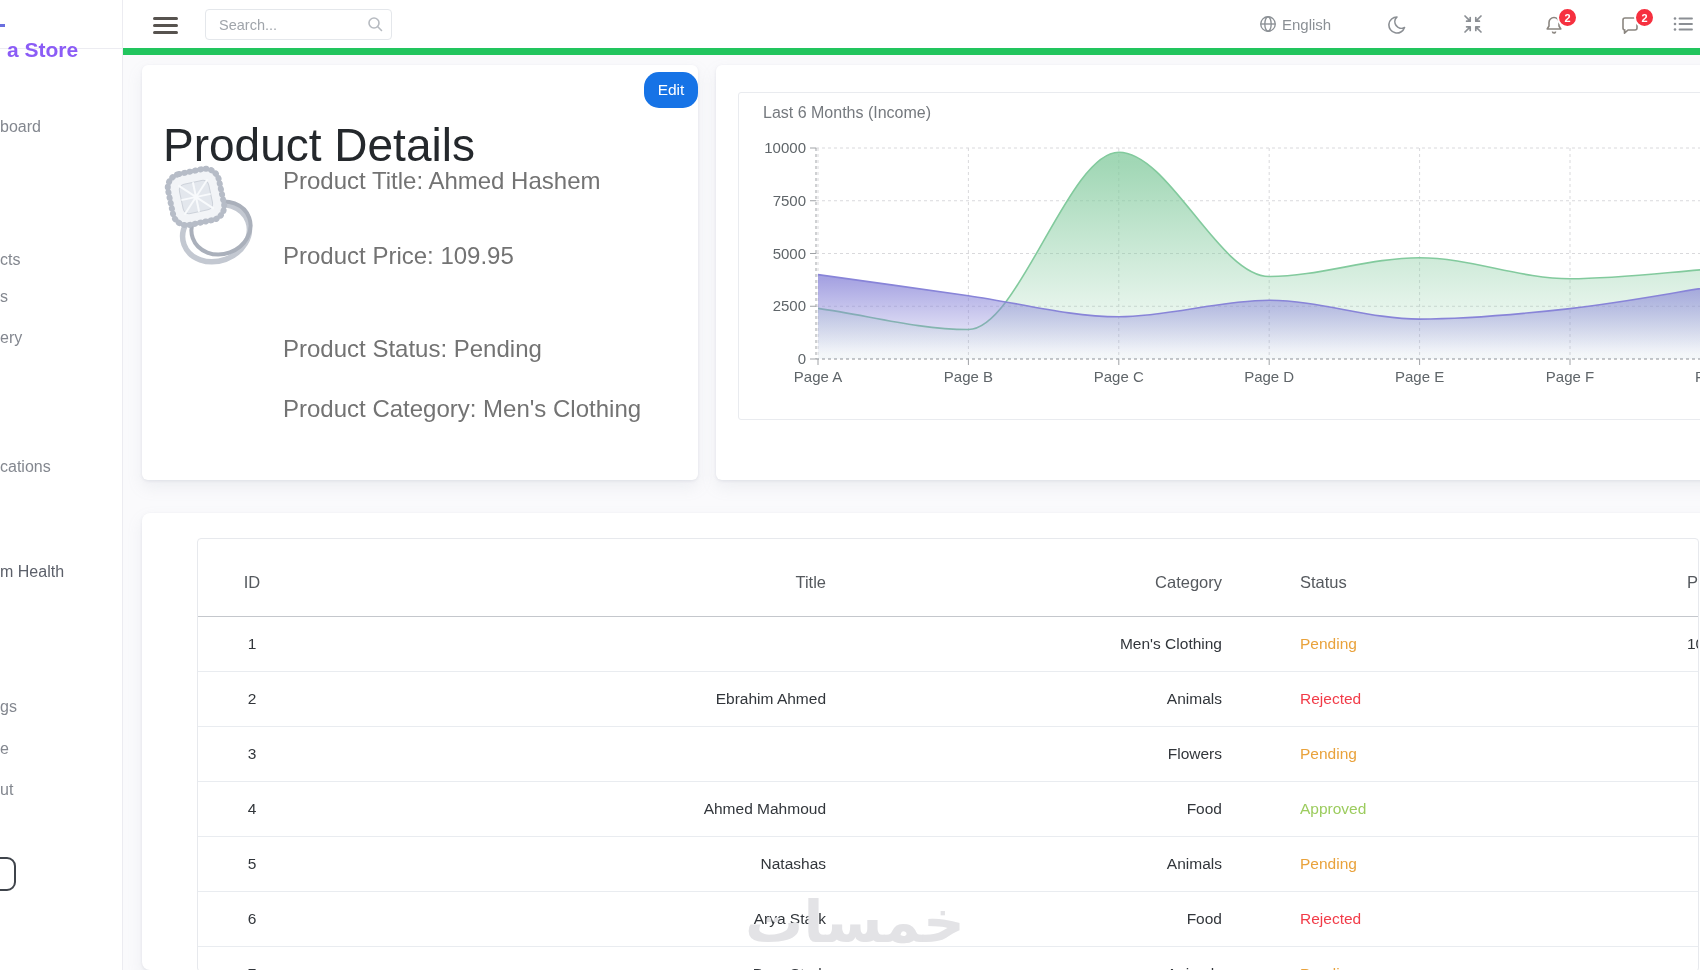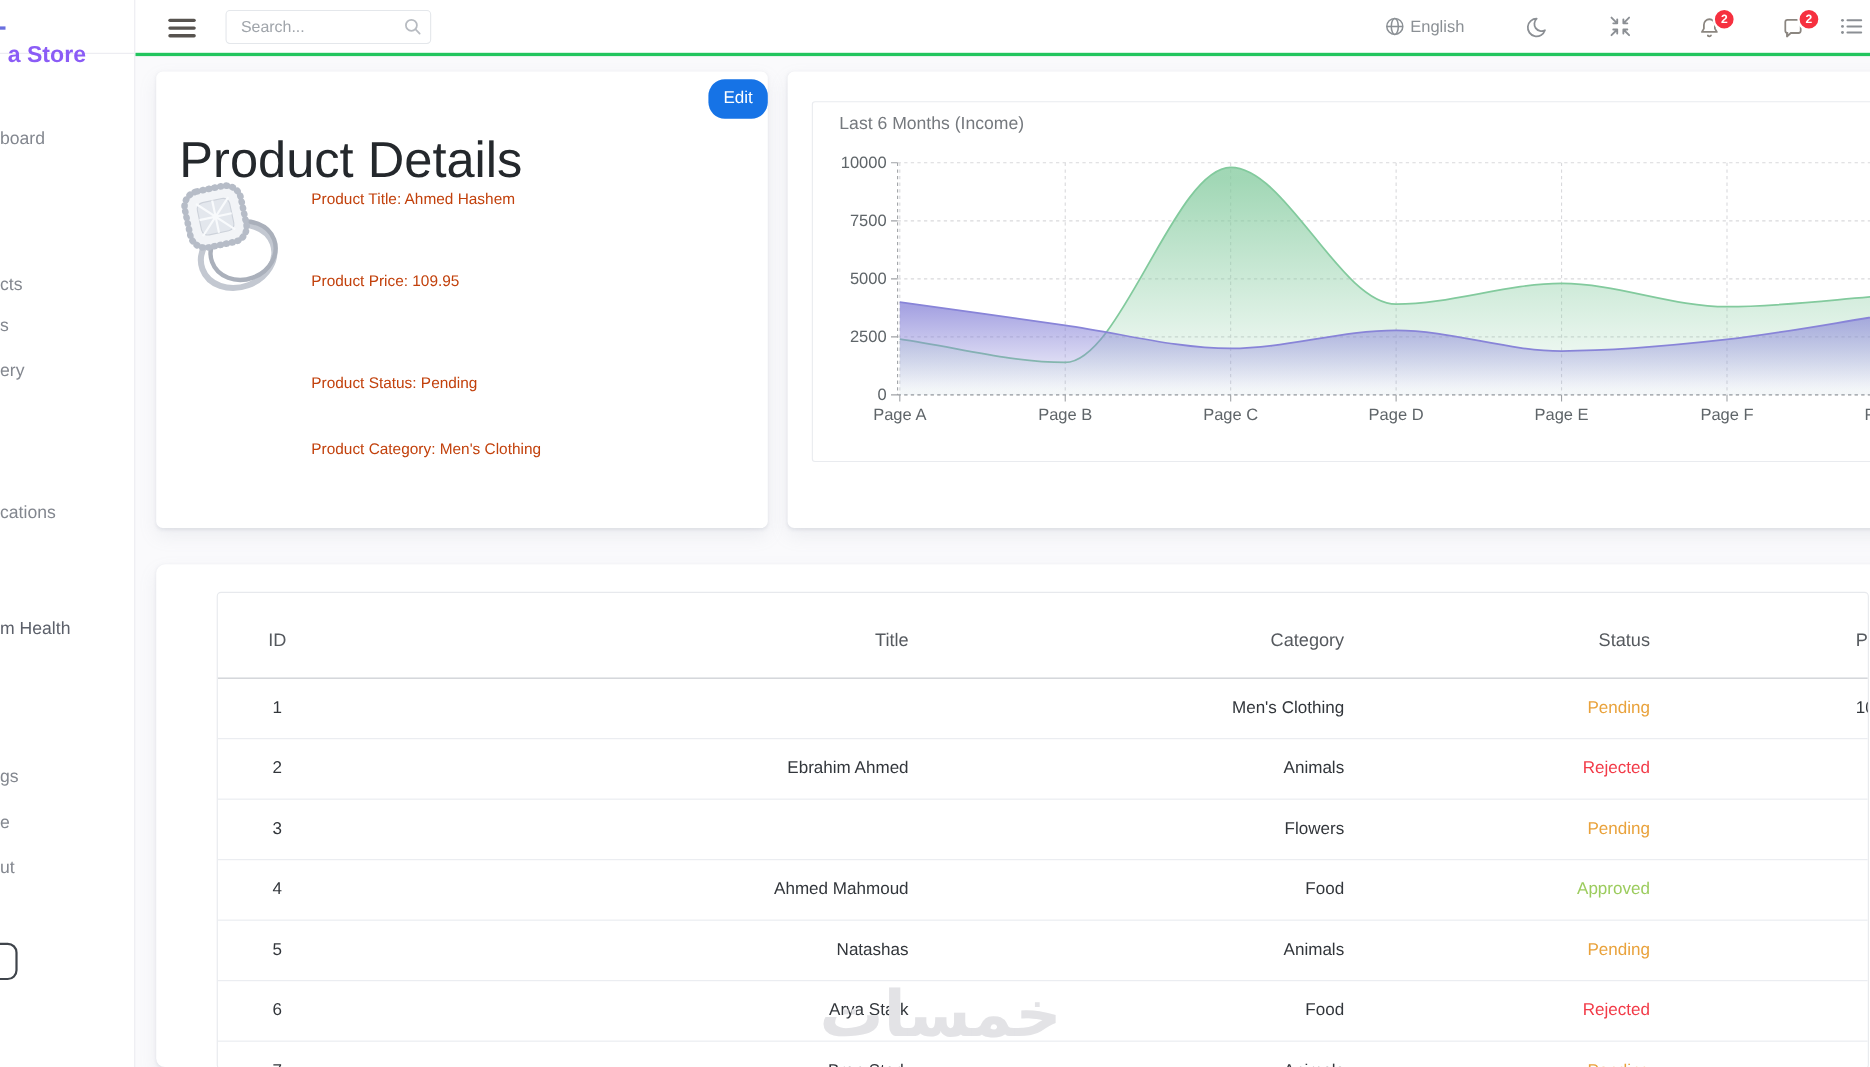--- a/index.html
+++ b/index.html
@@ -12,21 +12,21 @@
   .logo-area{position:absolute;left:0;top:0;width:122px;height:48px;border-bottom:1px solid #ececf1;cursor:pointer;}
   .logo-text{position:absolute;left:7px;top:10px;font-size:21px;font-weight:600;color:#8b5cf6;white-space:nowrap;margin-top:28px;}
   .logo-bar{position:absolute;left:0;top:24px;width:5px;height:3px;background:#6a6fdf;}
   .nav-frag{position:absolute;left:0;font-size:16px;color:#83878f;cursor:pointer;white-space:nowrap;line-height:22px;}
   .nav-frag.dark{color:#5c606a;}
   .collapse-btn{position:absolute;left:-18px;top:857px;width:34px;height:34px;border:2px solid #3f444b;
                 border-radius:9px;background:#fff;cursor:pointer;}
 
   
   .navbar{position:absolute;left:122px;top:0;width:1578px;height:48px;background:#fff;
-          border-bottom:3px solid #22c55e;z-index:10;}
+          border-bottom:7px solid #22c55e;z-index:10;}
   .hamburger{position:absolute;left:31px;top:17px;width:25px;cursor:pointer;}
   .hamburger div{width:25px;height:2.6px;background:#57534f;border-radius:2px;margin-bottom:4.4px;}
   .search{position:absolute;left:83px;top:9px;width:185px;height:29px;border:1px solid #e4e7eb;
           border-radius:4px;background:#fff;}
   .search input{position:absolute;left:0;top:0;width:150px;height:27px;border:none;outline:none;
           padding-left:13px;font-size:14.5px;color:#555;background:transparent;font-family:inherit;}
   .search input::placeholder{color:#a0a5ab;}
   .search-glass{position:absolute;right:7px;top:6px;}
   .lang{position:absolute;left:1136px;top:0;height:48px;display:flex;align-items:center;gap:4px;
         color:#8b9095;font-size:15px;cursor:pointer;}
@@ -42,41 +42,41 @@
   .badge-bell{left:14px;} .badge-chat{left:16px;}
 
   
   .card{position:absolute;background:#fff;border-radius:6px;
         box-shadow:0 1px 3px rgba(150,155,170,.18),0 7px 16px rgba(150,155,170,.13);}
   .product-card{left:142px;top:65px;width:556px;height:415px;}
   .card-title{position:absolute;left:21px;top:22px;font-size:46px;color:#24282c;font-weight:500;}
   .edit-btn{position:absolute;right:0;top:7px;width:54px;height:36px;background:#1673e6;color:#fff;
             border:none;border-radius:15px;font-size:15.5px;cursor:pointer;font-family:inherit;}
   .ring{position:absolute;left:22px;top:100px;}
-  .pline{position:absolute;left:141px;font-size:14px;color:#c2410c;line-height:23px;white-space:nowrap;}
+  .pline{position:absolute;left:141px;font-size:24px;color:#737373;line-height:23px;white-space:nowrap;}
   .pline:nth-child(1){top:104px;} .pline:nth-child(2){top:179px;}
   .pline:nth-child(3){top:272px;} .pline:nth-child(4){top:332px;}
 
   .chart-card{left:716px;top:65px;width:1012px;height:415px;}
   .chart-box{position:absolute;left:22px;top:27px;width:986px;height:326px;
              border:1px solid #e9ebef;border-radius:3px;}
   .chart-title{position:absolute;left:24px;top:11px;font-size:16px;color:#75797e;}
   .chart-box svg{position:absolute;left:0;top:0;}
 
   .table-card{left:142px;top:513px;width:1590px;height:457px;border-radius:8px;}
   .table-inner{position:absolute;left:55px;top:25px;width:1500px;height:432px;border:1px solid #e7e9ed;
                border-radius:4px;overflow:hidden;background:#fff;}
   .t-head{position:relative;height:77px;border-bottom:1px solid #c4c7cc;}
   .t-head span{position:absolute;top:34px;font-size:16.5px;color:#55595e;white-space:nowrap;}
   .t-row{position:relative;height:54px;border-bottom:1px solid #e9ecf0;}
   .t-row span{position:absolute;top:50%;transform:translateY(-50%);font-size:15.5px;color:#32363b;white-space:nowrap;}
   .c-id{left:14px;width:80px;text-align:center;}
   .c-title{left:128px;width:500px;text-align:right;}
   .c-cat{left:724px;width:300px;text-align:right;}
-  .c-status{left:1102px;width:200px;text-align:right;}
+  .c-status{left:1102px;width:200px;text-align:left;}
   .c-price{left:1489px;width:160px;text-align:left;}
 
   .watermark{position:absolute;left:735px;top:888px;width:240px;text-align:center;font-size:58px;
              font-weight:bold;color:#e3e3e6;direction:rtl;z-index:30;pointer-events:none;
              font-family:"DejaVu Sans",sans-serif;}
 </style>
 </head>
 <body>
 
 <div class="screen">

